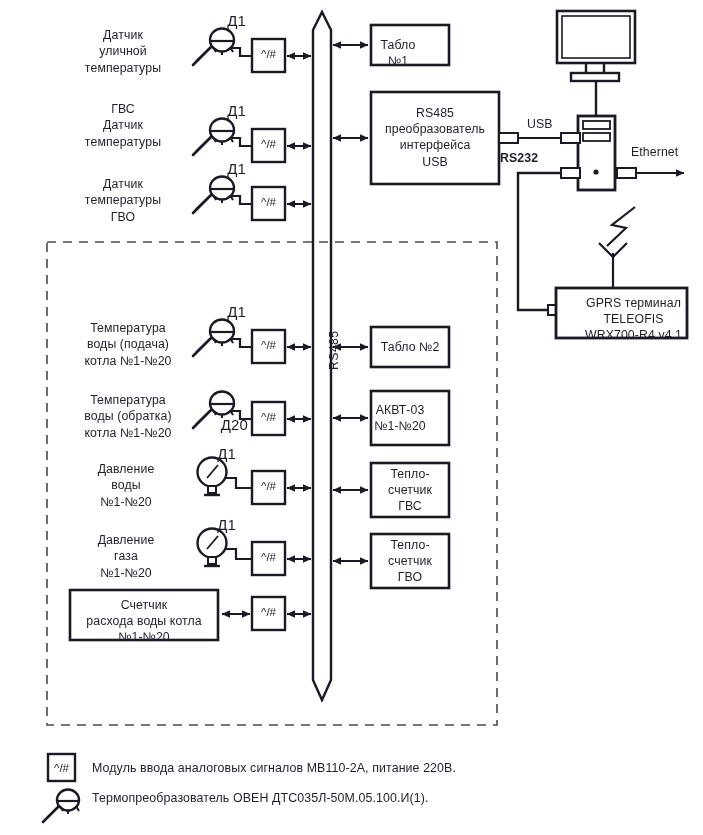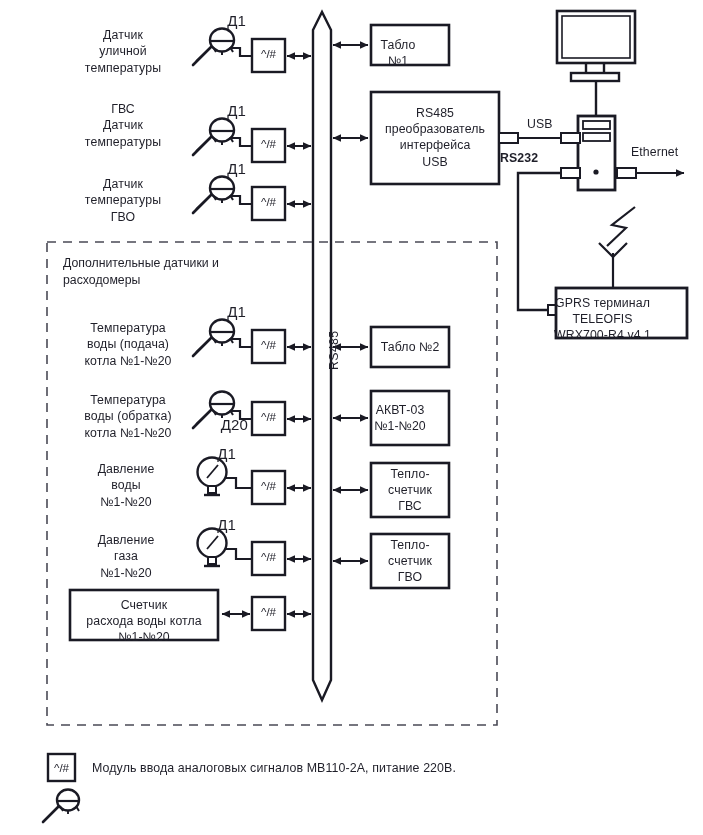--- a/index.html
+++ b/index.html
@@ -262,22 +262,20 @@
 температуры</div>
   <div class="tag" style="left:198px;top:102px;width:48px;">Д1</div>
   <div class="modtxt" style="left:252px;top:137px;width:33px;">^/#</div>
 
   <div class="lbl" style="left:58px;top:176px;width:130px;">Датчик
 температуры
 ГВО</div>
   <div class="tag" style="left:198px;top:160px;width:48px;">Д1</div>
   <div class="modtxt" style="left:252px;top:195px;width:33px;">^/#</div>
 
-  <div class="dashtitle" style="left:63px;top:255px;width:260px;">Дополнительные датчики и
-расходомеры</div>
 
   <div class="lbl" style="left:60px;top:320px;width:136px;">Температура
 воды (подача)
 котла №1-№20</div>
   <div class="tag" style="left:198px;top:303px;width:48px;">Д1</div>
   <div class="modtxt" style="left:252px;top:338px;width:33px;">^/#</div>
 
   <div class="lbl" style="left:60px;top:392px;width:136px;">Температура
 воды (обратка)
 котла №1-№20</div>
@@ -315,20 +313,21 @@
 счетчик
 ГВС</div>
   <div class="boxtxt" style="left:371px;top:537px;width:78px;">Тепло-
 счетчик
 ГВО</div>
 
   <div class="cabletxt" style="left:527px;top:117px;">USB</div>
   <div class="cabletxt" style="left:500px;top:151px;font-weight:bold;">RS232</div>
   <div class="cabletxt" style="left:631px;top:145px;">Ethernet</div>
 
-  <div class="boxtxt" style="left:537px;top:295px;width:131px;">GPRS терминал
+  <div class="boxtxt" style="left:568px;top:295px;width:131px;">GPRS терминал
 TELEOFIS
 WRX700-R4 v4.1</div>
 
   <div class="modtxt" style="left:48px;top:761px;width:27px;">^/#</div>
   <div class="legtxt" style="left:92px;top:761px;text-align:center;">Модуль ввода аналоговых сигналов МВ110-2А, питание 220В.</div>
+  <div class="legtxt" style="left:92px;top:791px;">Термопреобразователь ОВЕН ДТС035Л-50М.05.100.И(1).</div>
 
 </div>
 
 </body></html>

